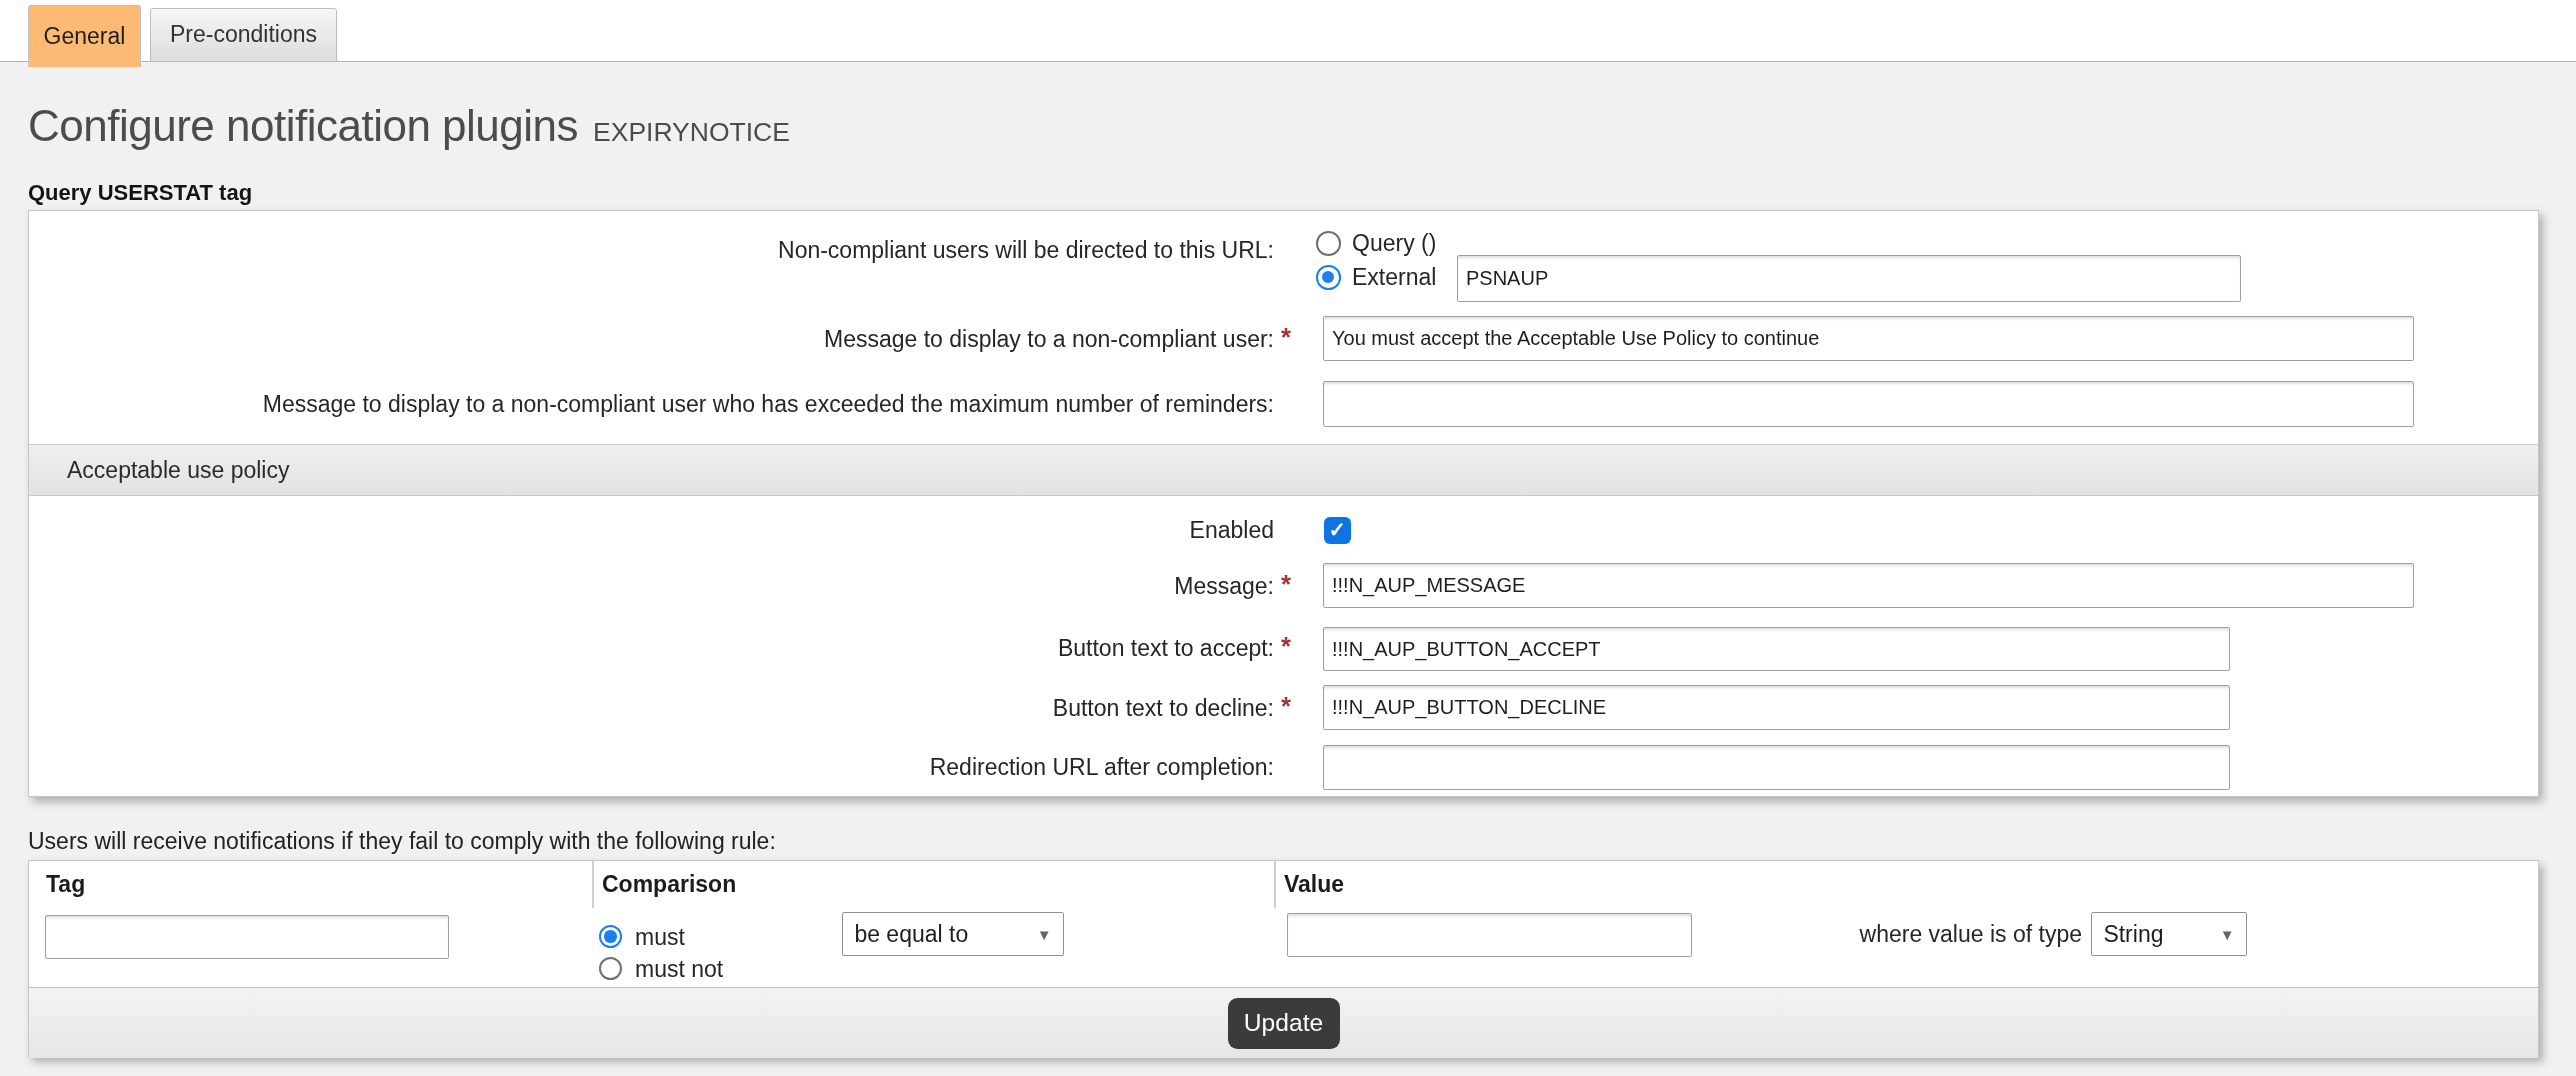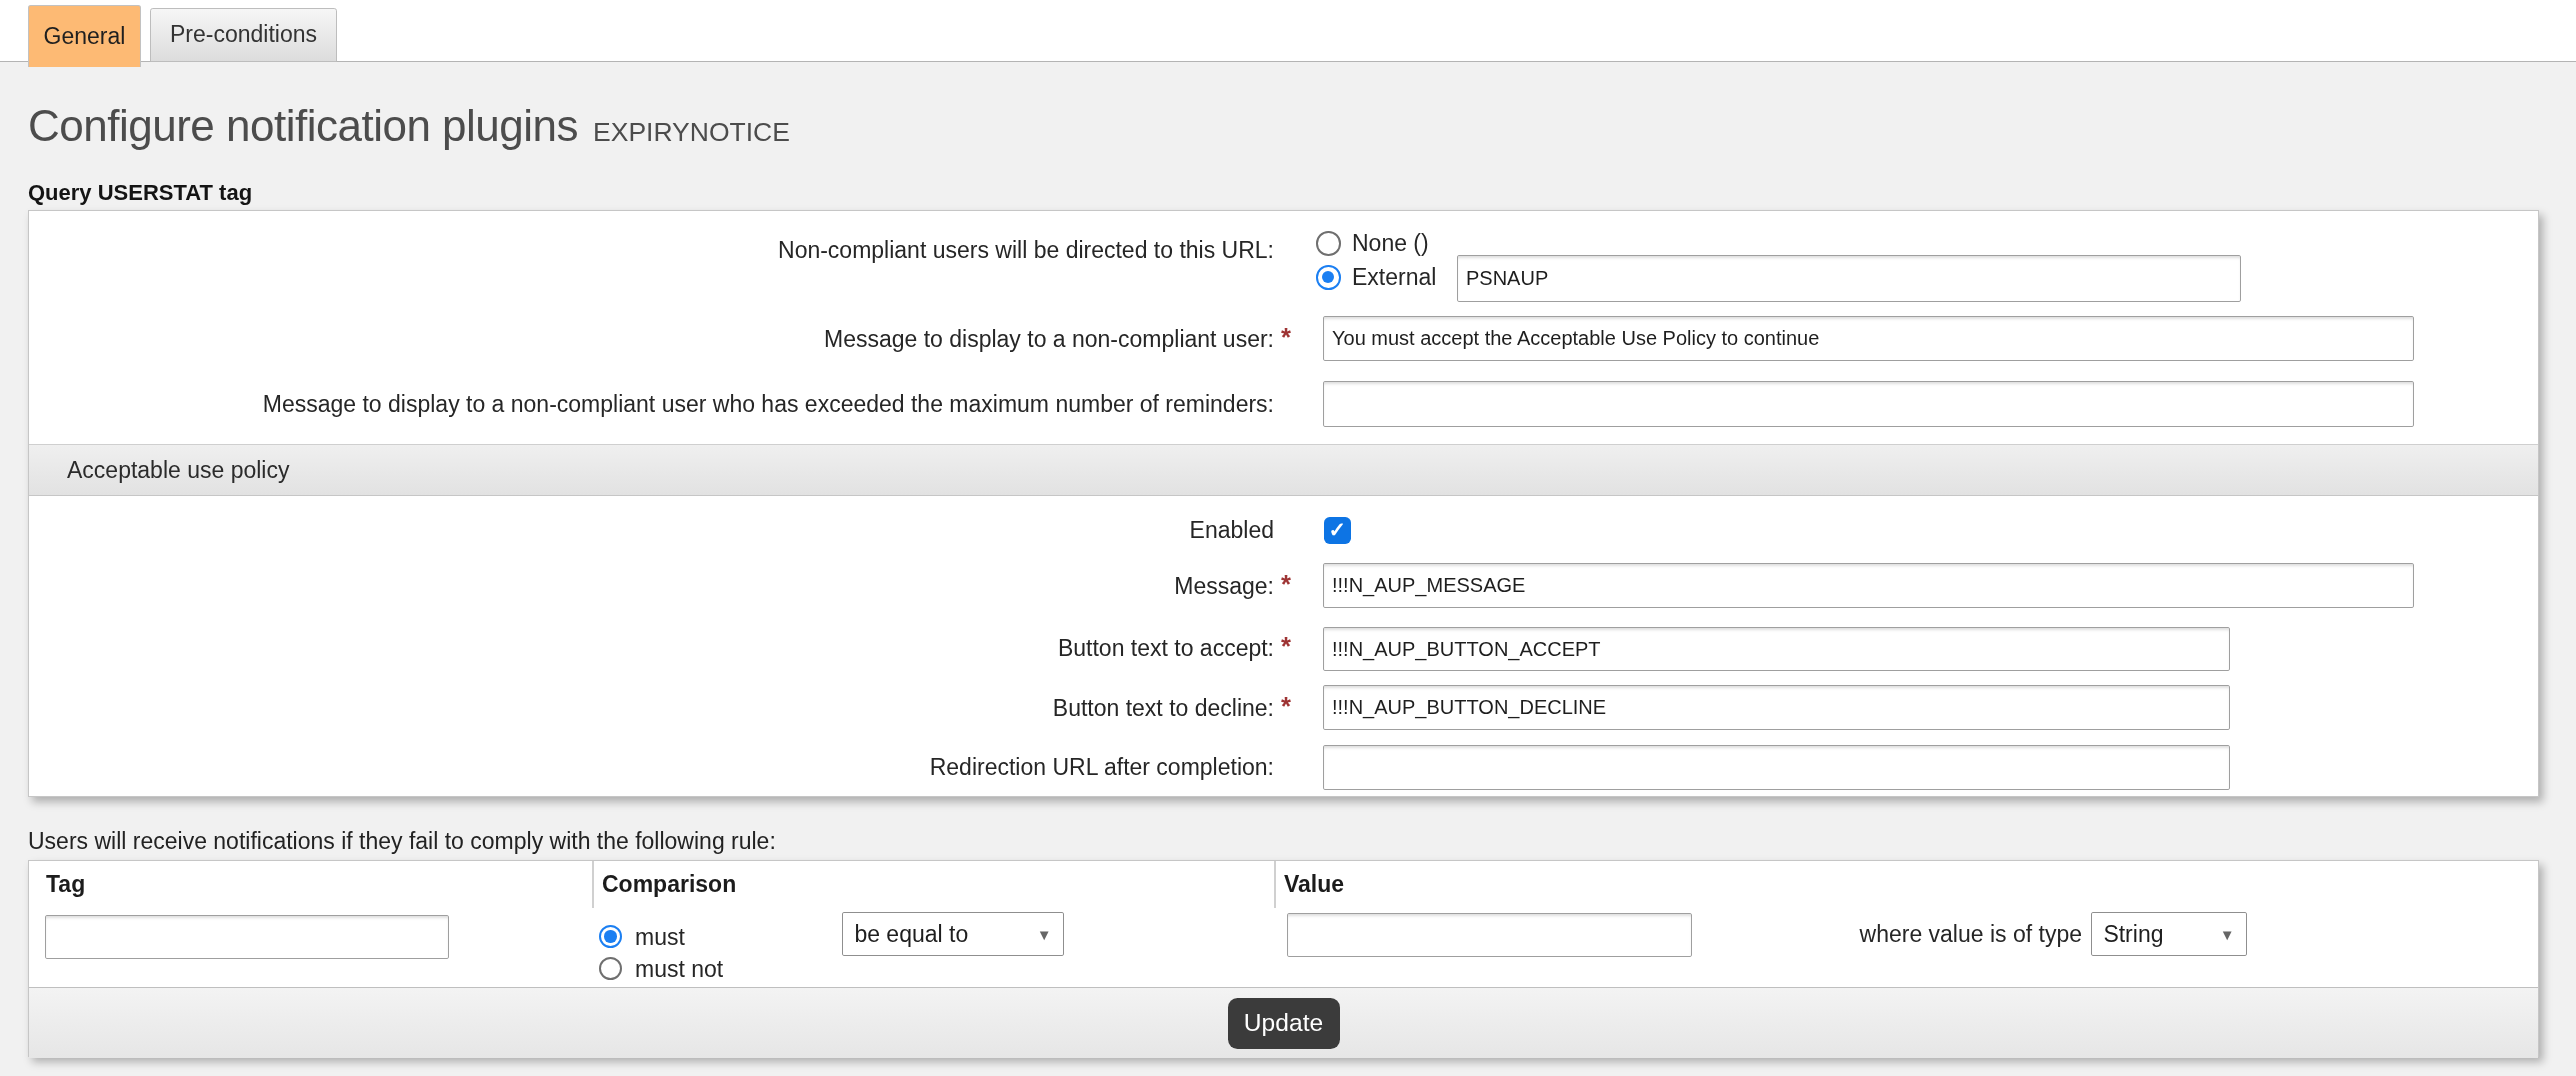--- a/index.html
+++ b/index.html
@@ -65,21 +65,21 @@
 <div class="abs page-title">
   <span>Configure notification plugins</span><span class="badge">EXPIRYNOTICE</span>
 </div>
 
 <div class="abs fieldset-heading">Query USERSTAT tag</div>
 
 <div class="abs panel panel1">
 
   <div class="abs lbl" style="top:24.6px;">Non-compliant users will be directed to this URL:</div>
   <div class="abs radio" style="left:1287px;top:20px;"></div>
-  <div class="abs rlabel" style="left:1323px;top:18px;">None ()</div>
+  <div class="abs rlabel" style="left:1323px;top:18px;">Query ()</div>
   <div class="abs radio on" style="left:1287px;top:54px;"></div>
   <div class="abs rlabel" style="left:1323px;top:52px;">External</div>
   <input type="text" class="abs ti" style="left: 1428px; top: 44px; width: 784px; height: 47px;" value="PSNAUP">
 
   <div class="abs lbl" style="top:114px;">Message to display to a non-compliant user:</div>
   <div class="abs req" style="top:112px;color:#9e3434;">*</div>
   <input type="text" class="abs ti" style="left: 1294px; top: 105px; width: 1091px; height: 45px;" value="You must accept the Acceptable Use Policy to continue">
 
   <div class="abs lbl" style="top:179px;">Message to display to a non-compliant user who has exceeded the maximum number of reminders:</div>
   <input type="text" class="abs ti" style="left: 1294px; top: 170px; width: 1091px; height: 46px;" value="">

